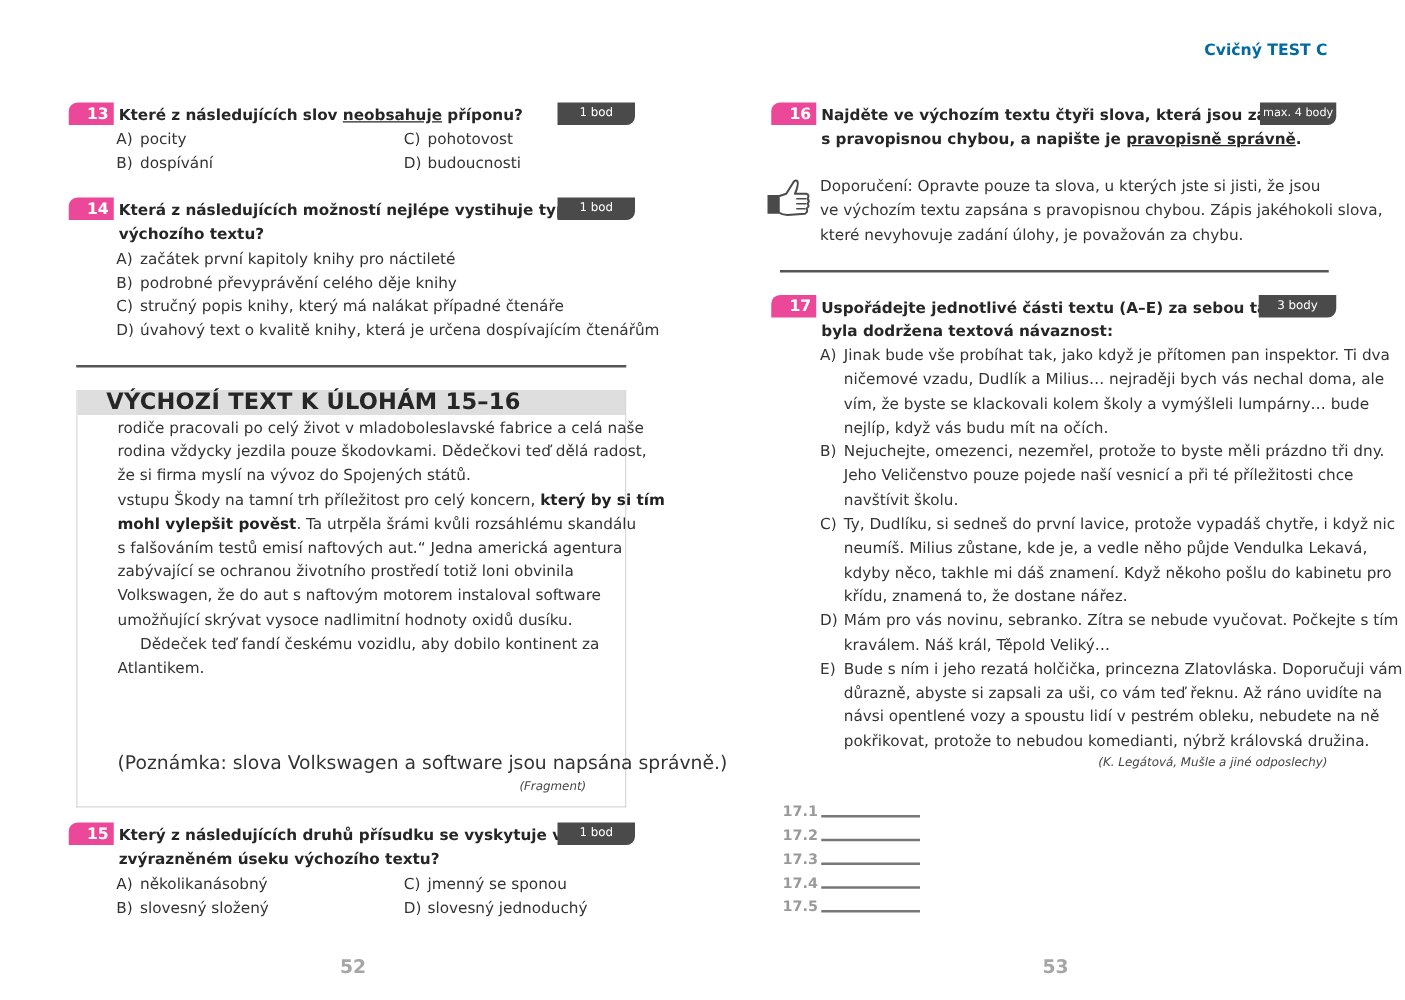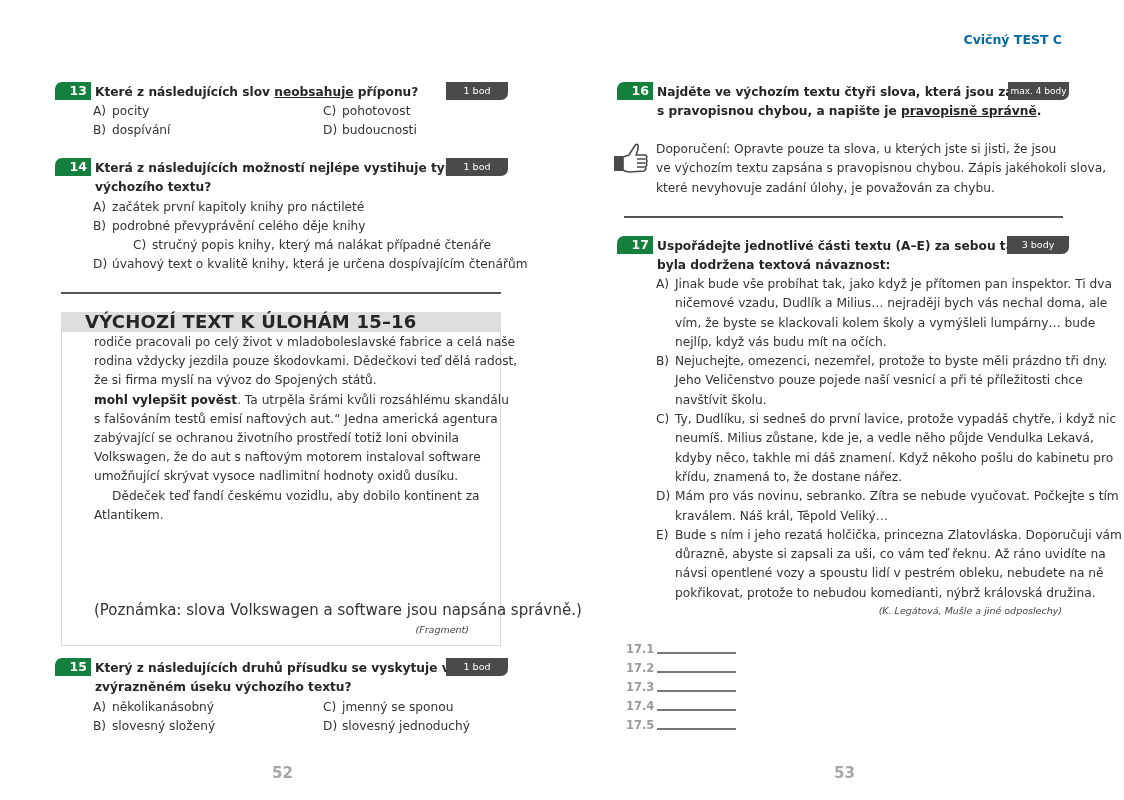--- a/index.html
+++ b/index.html
@@ -10,21 +10,21 @@
   .page-left { left: 0; width: 562px; }
   .page-right { left: 562px; width: 562px; }
 
   .running-head { position: absolute; top: 32px; right: 62px; font-size: 12.5px; font-weight: bold; color: #0369a1; }
   .page-number { position: absolute; top: 764px; font-size: 15px; font-weight: bold; color: #a6a6a6; }
   .page-left .page-number { left: 272px; }
 
   .task { position: absolute; }
   .task-num {
     position: absolute; left: 0; top: 0; width: 36px; height: 18px;
-    background: #15803d; color: #fff; font-weight: bold; font-size: 12.5px;
+    background: #ec4899; color: #fff; font-weight: bold; font-size: 12.5px;
     text-align: right; padding-right: 4px; line-height: 18px;
     border-top-left-radius: 7px;
   }
   .task-points {
     position: absolute; top: 0; height: 18px; width: 62px;
     background: #4a4a4a; color: #fff; font-size: 9.5px; line-height: 18px; text-align: center;
     border-bottom-right-radius: 7px;
   }
   .task-q { position: absolute; left: 40px; top: 1px; font-weight: bold; font-size: 12.2px; line-height: 19.3px; color: #262626; }
   .underline { text-decoration: underline; }
@@ -75,32 +75,33 @@
 
   <div class="task" style="left:55px; top:158px; width:453px; height:120px;">
     <div class="task-num">14</div>
     <div class="task-q">
       <div>Která z následujících možností nejlépe vystihuje typ</div>
       <div>výchozího textu?</div>
     </div>
     <div class="task-points" style="left:391px;">1 bod</div>
     <div class="opt" style="left:38px; top:40px;"><span class="letter">A)</span><span>začátek první kapitoly knihy pro náctileté</span></div>
     <div class="opt" style="left:38px; top:59px;"><span class="letter">B)</span><span>podrobné převyprávění celého děje knihy</span></div>
-    <div class="opt" style="left:38px; top:78px;margin-left:40px;"><span class="letter">C)</span><span>stručný popis knihy, který má nalákat případné čtenáře</span></div>
+    <div class="opt" style="left:38px; top:78px;"><span class="letter">C)</span><span>stručný popis knihy, který má nalákat případné čtenáře</span></div>
     <div class="opt" style="left:38px; top:97px;"><span class="letter">D)</span><span>úvahový text o kvalitě knihy, která je určena dospívajícím čtenářům</span></div>
   </div>
 
   <div class="hr" style="left:61px; top:292px; width:440px;"></div>
 
   <div class="src-box">
     <div class="src-head">VÝCHOZÍ TEXT K ÚLOHÁM 15–16</div>
     <div class="src-body">
       <p>rodiče pracovali po celý život v mladoboleslavské fabrice a celá naše</p>
       <p>rodina vždycky jezdila pouze škodovkami. Dědečkovi teď dělá radost,</p>
       <p>že si firma myslí na vývoz do Spojených států.</p>
+      <p><span>vstupu Škody na tamní trh příležitost pro celý koncern, </span><b>který by si tím</b></p>
       <p><b>mohl vylepšit pověst</b><span>. Ta utrpěla šrámi kvůli rozsáhlému skandálu</span></p>
       <p>s falšováním testů emisí naftových aut.“ Jedna americká agentura</p>
       <p>zabývající se ochranou životního prostředí totiž loni obvinila</p>
       <p>Volkswagen, že do aut s naftovým motorem instaloval software</p>
       <p>umožňující skrývat vysoce nadlimitní hodnoty oxidů dusíku.</p>
       <p class="indent">Dědeček teď fandí českému vozidlu, aby dobilo kontinent za</p>
       <p>Atlantikem.</p>
     </div>
     <div class="src-note">(Poznámka: slova Volkswagen a software jsou napsána správně.)</div>
     <div class="src-frag">(Fragment)</div>

